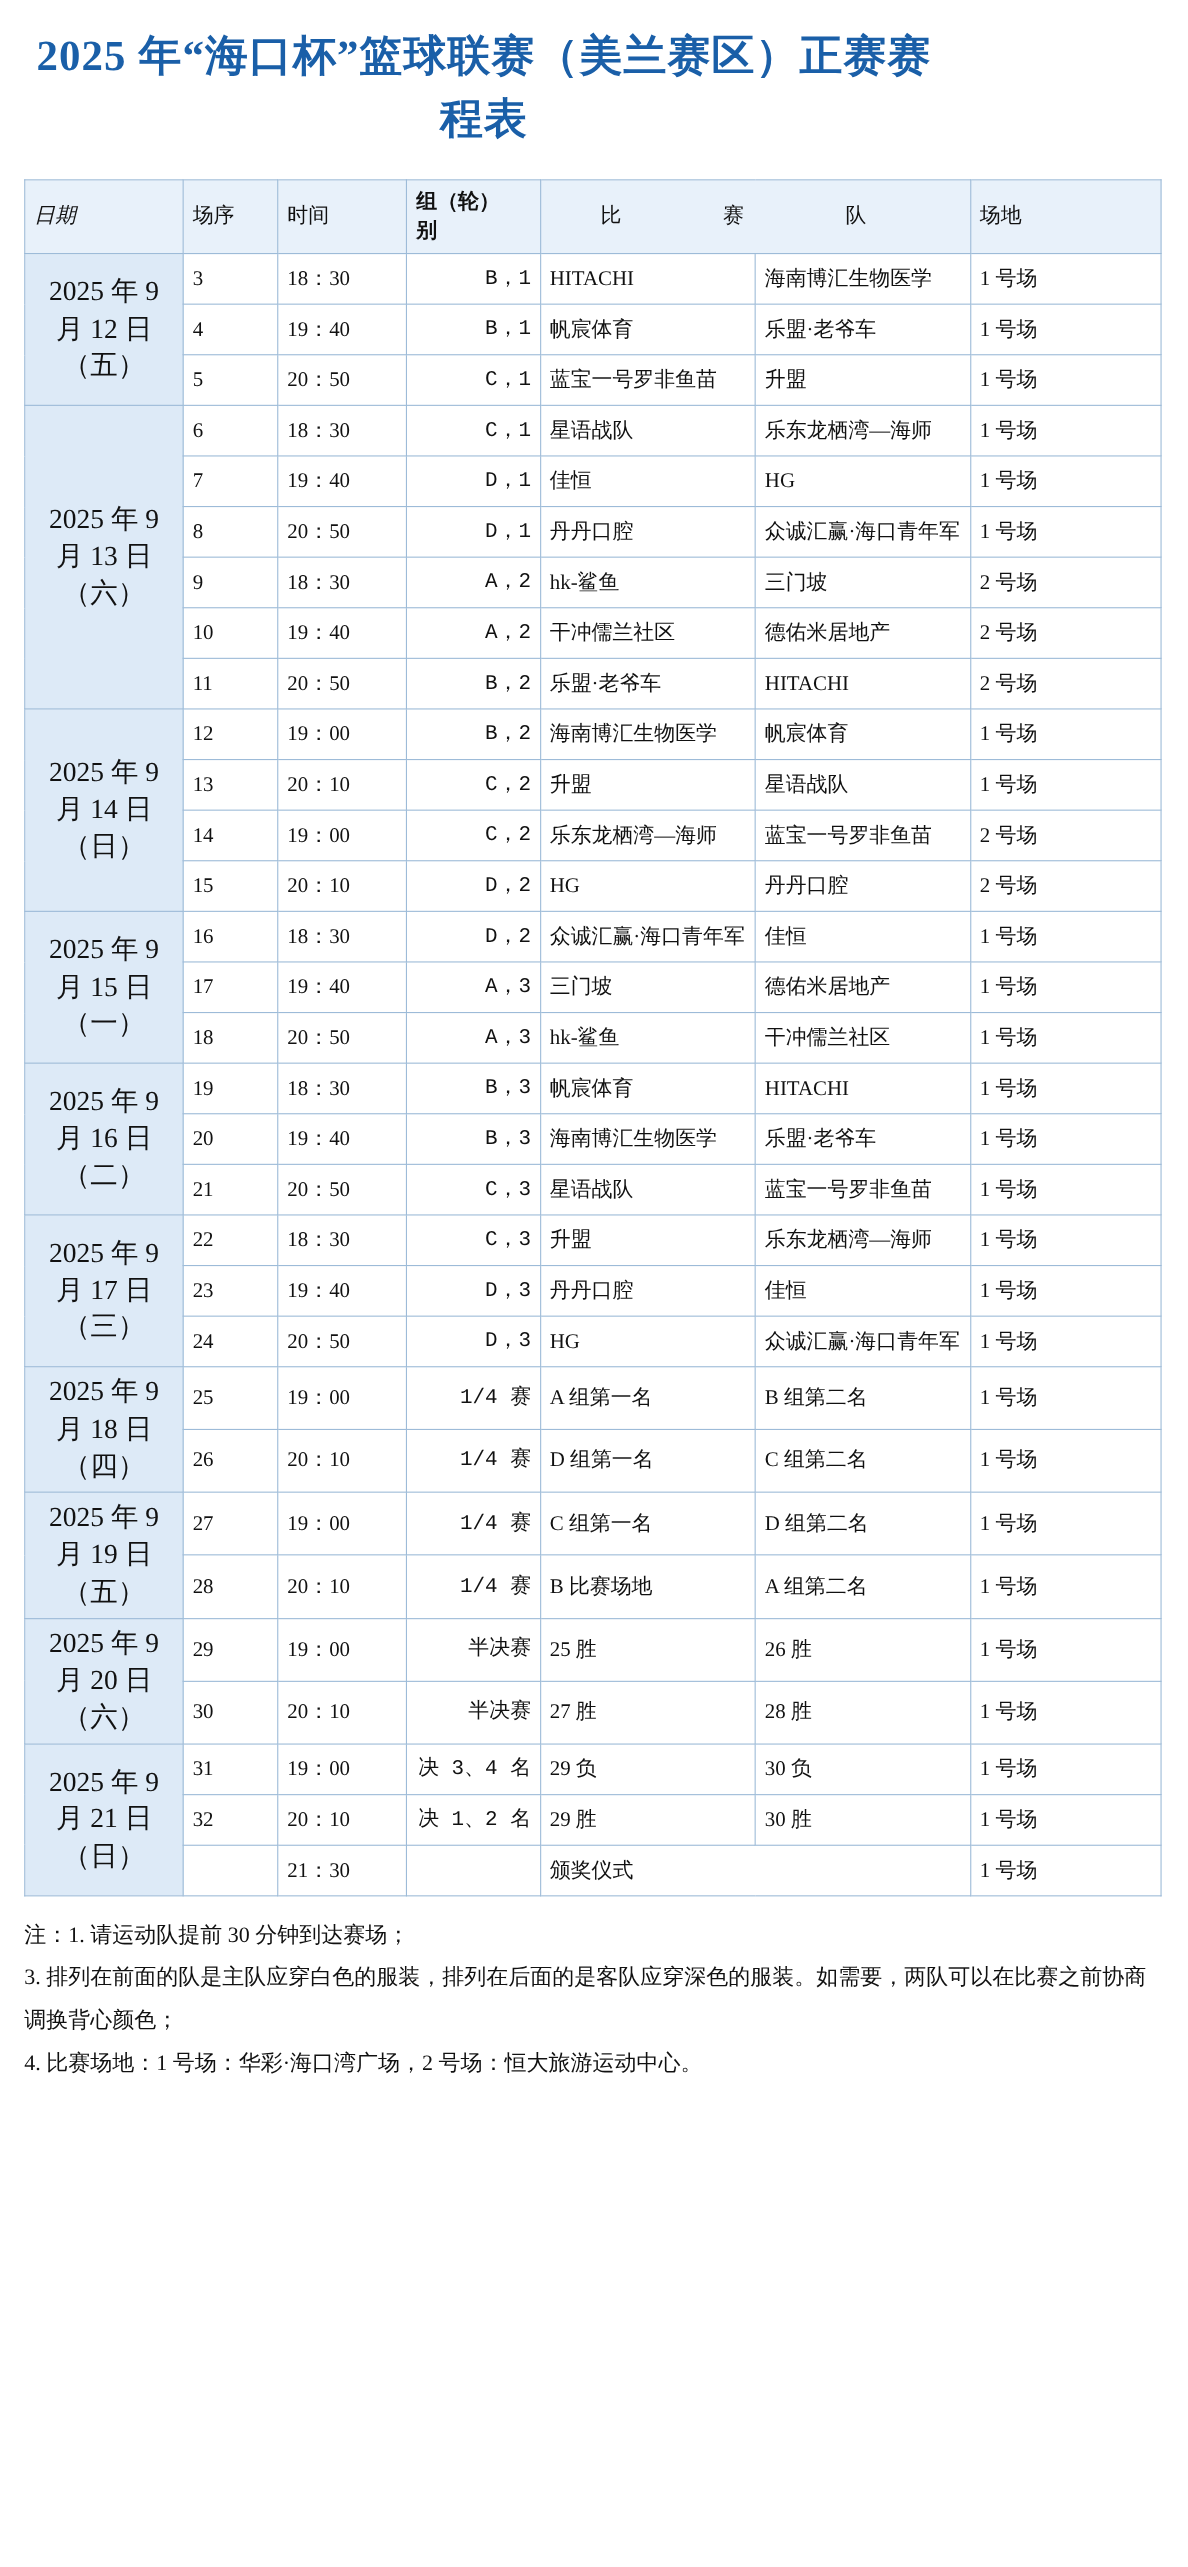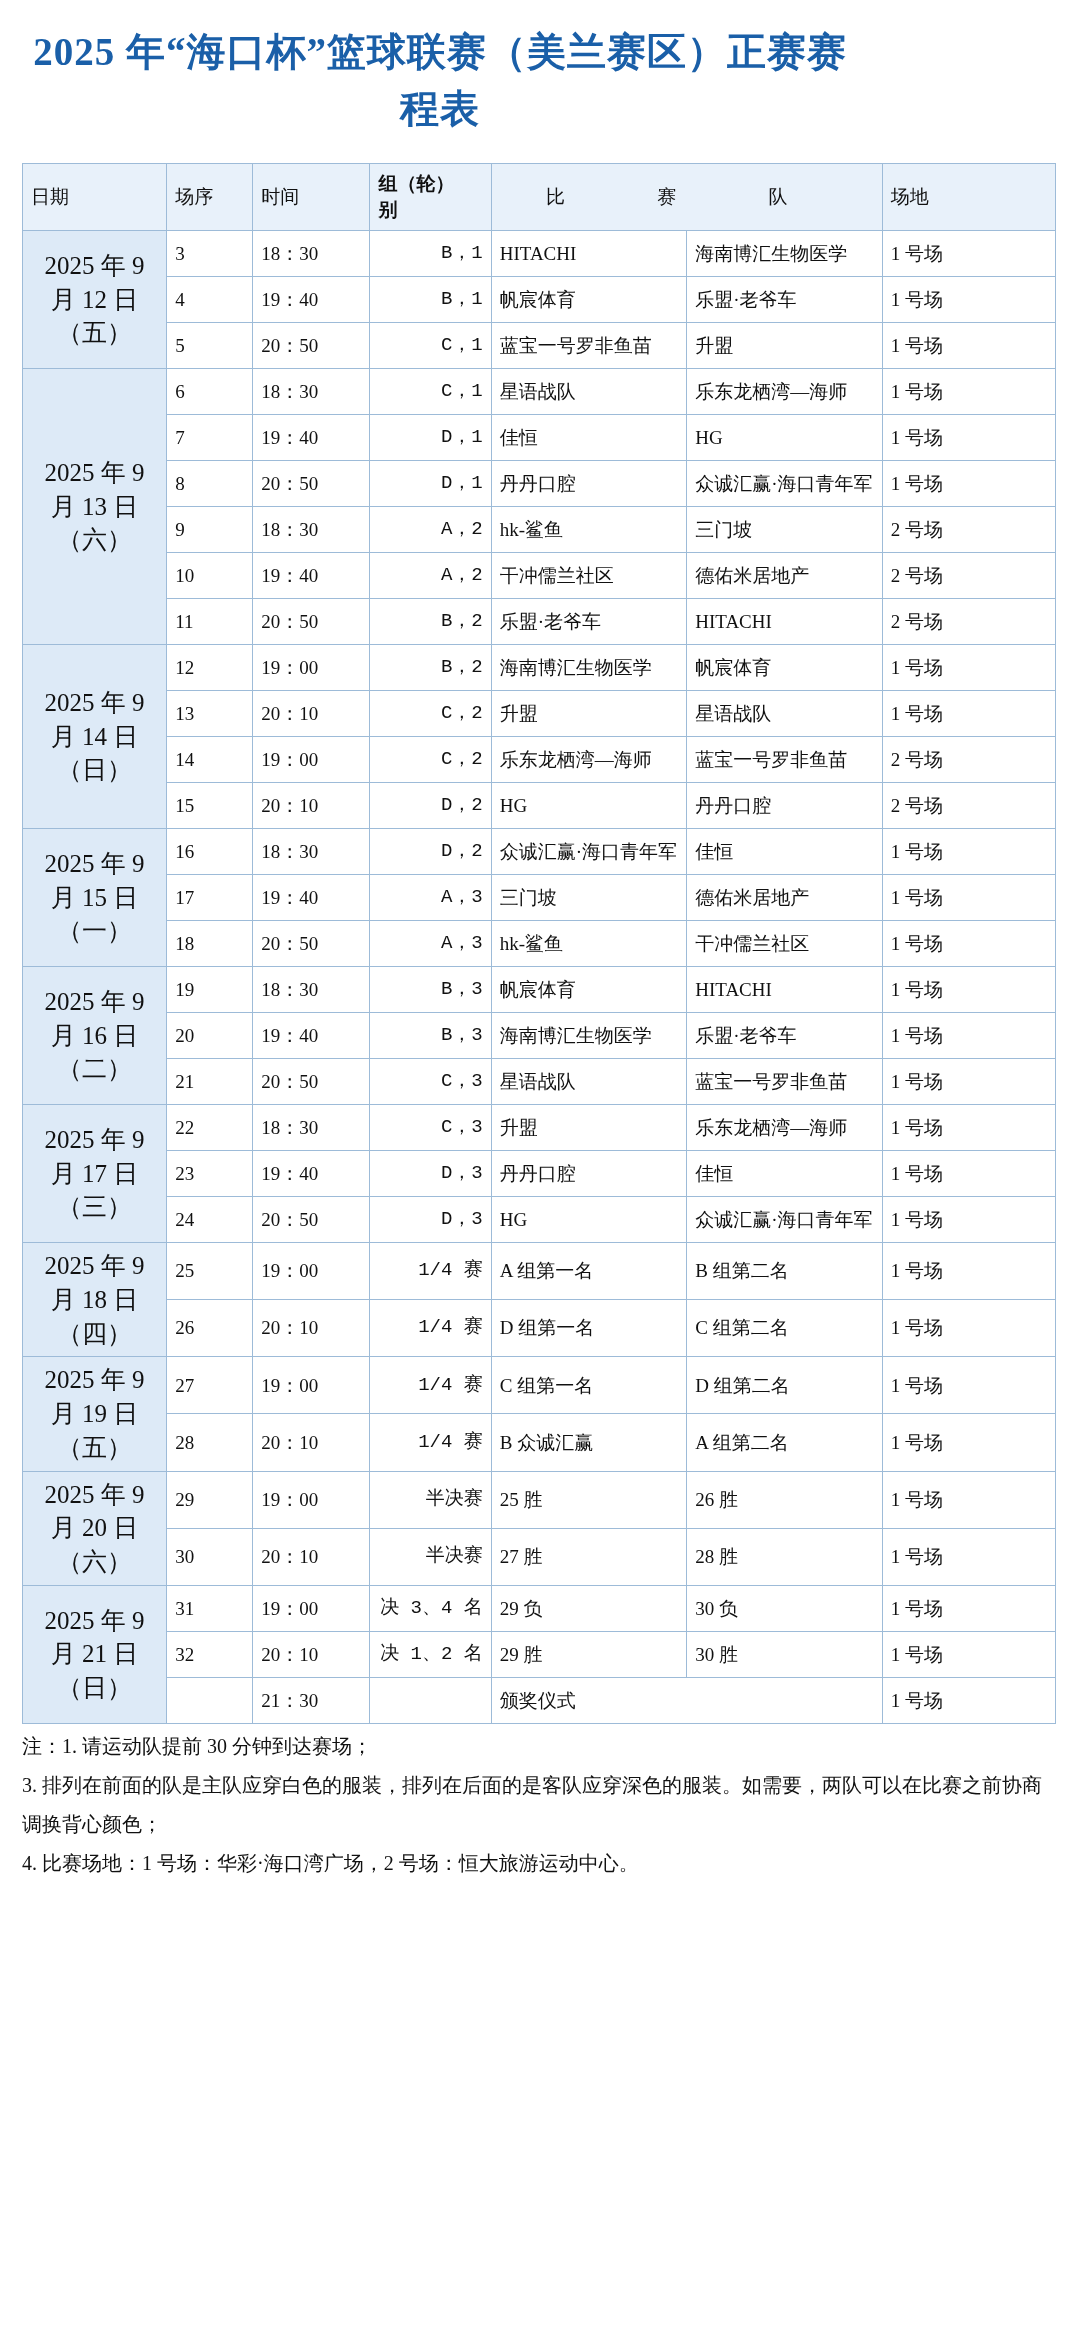--- a/index.html
+++ b/index.html
@@ -43,21 +43,21 @@
     color: #111111;
     line-height: 1.35;
   }
   thead th {
     background: #e8f1fa;
     font-weight: bold;
     text-align: left;
     height: 54px;
     font-size: 19px;
   }
-  th.h-date   { width: 122px; }
+  th.h-date   { width: 122px; font-style: italic; }
   th.h-no     { width: 66px; }
   th.h-time   { width: 96px; }
   th.h-group  { width: 100px; }
   th.h-teams  { width: 360px; }
   th.h-venue  { width: 150px; }
 
   .hdr-two-line { display: block; font-weight: bold; }
   .teams-header {
     display: flex;
     justify-content: space-around;
@@ -72,21 +72,21 @@
   }
   td.no-cell { text-align: left; }
   td.time-cell { text-align: left; white-space: nowrap; }
   td.group-cell { text-align: right; font-family: Liberation Mono, monospace; }
   td.teamA { text-align: left; }
   td.teamB { text-align: left; }
   td.venue-cell { text-align: left; white-space: nowrap; margin-left: 16px; }
   tbody tr { height: 46px; }
   .notes {
     width: 1034px;
-    margin: 3px auto 0 auto;
+    margin: 16px auto 0 auto;
     font-size: 20px;
     line-height: 1.95;
     color: #111;
   }
   .notes div { margin: 0; }
 </style>
 </head>
 <body>
 
 <div class="page">
@@ -319,21 +319,21 @@
           <td class="time-cell">19：00</td>
           <td class="group-cell">1/4 赛</td>
           <td class="teamA">C 组第一名</td>
           <td class="teamB">D 组第二名</td>
           <td class="venue-cell">1 号场</td>
         </tr>
         <tr>
           <td class="no-cell">28</td>
           <td class="time-cell">20：10</td>
           <td class="group-cell">1/4 赛</td>
-          <td class="teamA">B 众诚汇赢</td>
+          <td class="teamA">B 比赛场地</td>
           <td class="teamB">A 组第二名</td>
           <td class="venue-cell">1 号场</td>
         </tr>
         <tr>
           <td class="date-cell" rowspan="2">2025 年 9 月 20 日（六）</td>
           <td class="no-cell">29</td>
           <td class="time-cell">19：00</td>
           <td class="group-cell">半决赛</td>
           <td class="teamA">25 胜</td>
           <td class="teamB">26 胜</td>

